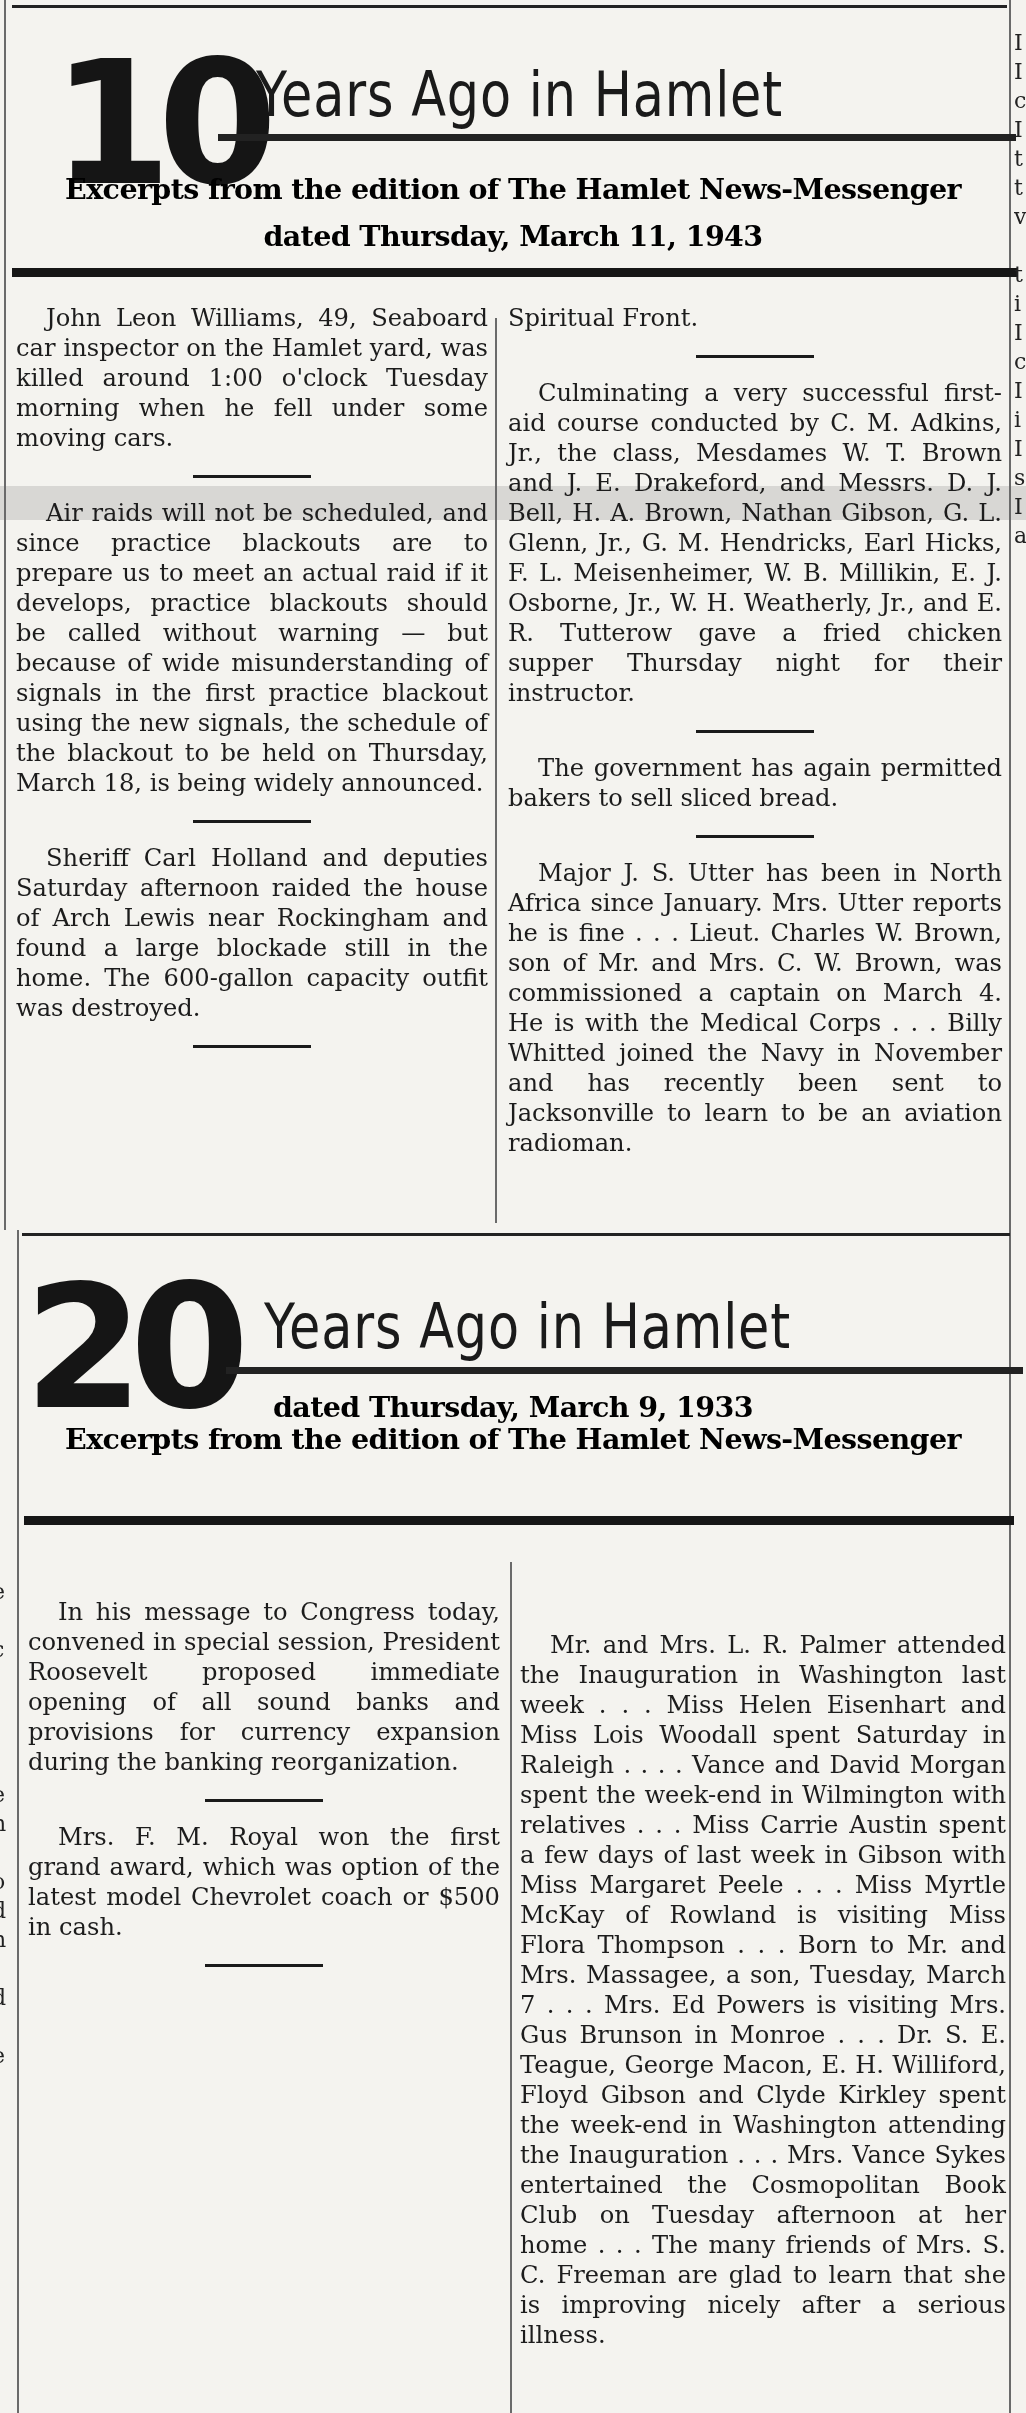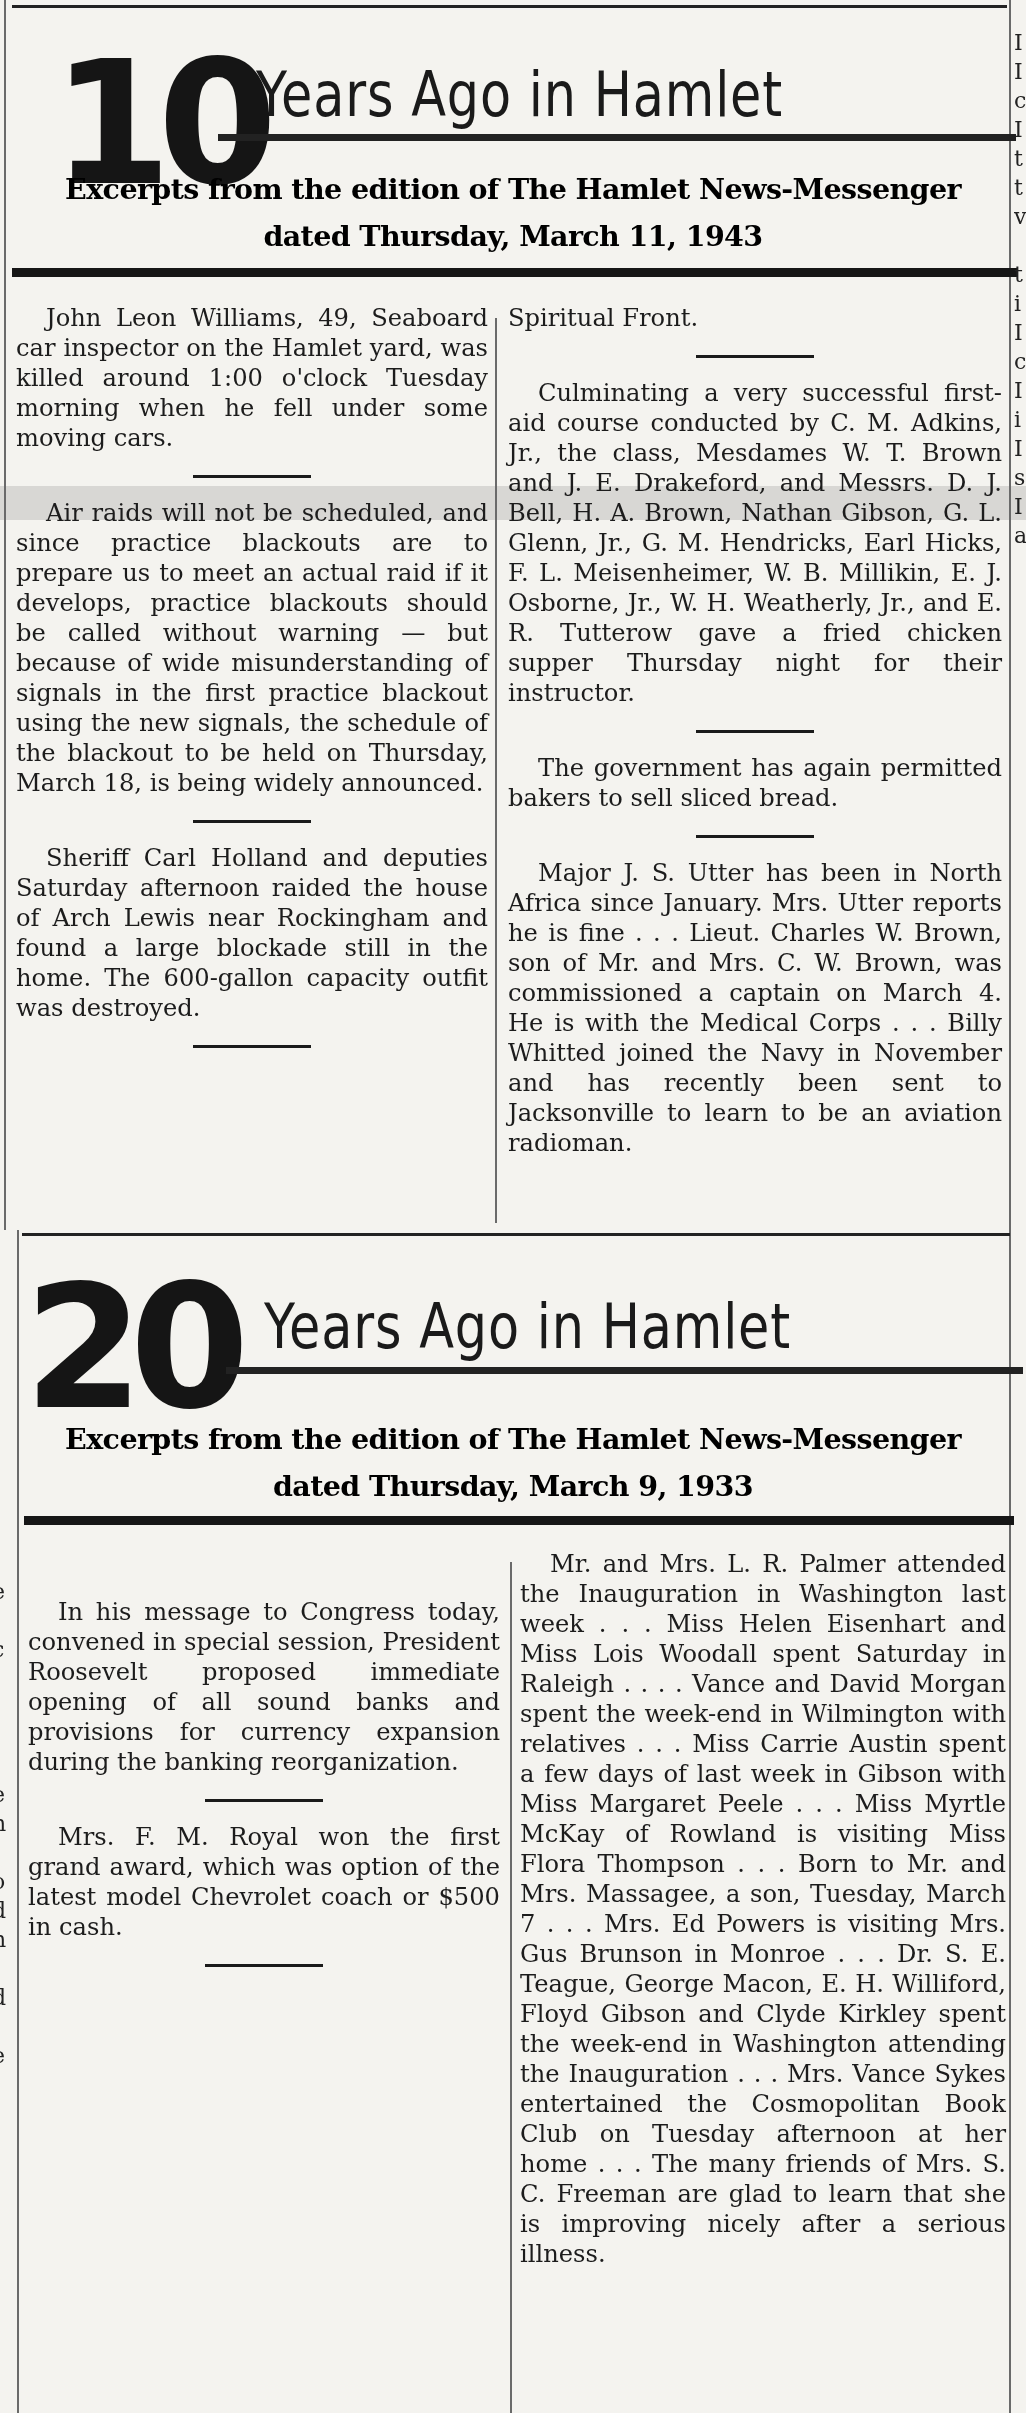--- a/index.html
+++ b/index.html
@@ -88,34 +88,34 @@
   </section>
 
   <section>
     <div class="hrule" style="left:22px;top:1233px;width:988px;height:3px;"></div>
 
     <div class="big-num" style="left:24px;top:1262px;">20</div>
     <div class="headline" style="left:264px;top:1296px;">Years Ago in Hamlet</div>
     <div class="hrule" style="left:226px;top:1367px;width:797px;height:7px;"></div>
 
     <div class="subtitle" style="top:1425px;">Excerpts from the edition of The Hamlet News-Messenger</div>
-    <div class="subtitle" style="top:1472px;">dated Thursday, March 9, 1933</div>
+    <div class="subtitle" style="top:1393px;">dated Thursday, March 9, 1933</div>
 
     <div class="hrule thick" style="left:24px;top:1516px;width:990px;"></div>
 
     <div class="column" style="left:28px;top:1597px;width:472px;">
       <p>In his message to Congress today, convened in special session, President Roosevelt proposed immediate opening of all sound banks and provisions for currency expansion during the banking reorganization.</p>
       <div class="sep"></div>
       <p>Mrs. F. M. Royal won the first grand award, which was option of the latest model Chevrolet coach or $500 in cash.</p>
       <div class="sep"></div>
     </div>
 
     <div class="vrule" style="left:510px;top:1562px;height:851px;"></div>
 
-    <div class="column" style="left:520px;top:1549px;width:486px;">
+    <div class="column" style="left:520px;top:1630px;width:486px;">
       <p>Mr. and Mrs. L. R. Palmer attended the Inauguration in Washington last week . . . Miss Helen Eisenhart and Miss Lois Woodall spent Saturday in Raleigh . . . . Vance and David Morgan spent the week-end in Wilmington with relatives . . . Miss Carrie Austin spent a few days of last week in Gibson with Miss Margaret Peele . . . Miss Myrtle McKay of Rowland is visiting Miss Flora Thompson . . . Born to Mr. and Mrs. Massagee, a son, Tuesday, March 7 . . . Mrs. Ed Powers is visiting Mrs. Gus Brunson in Monroe . . . Dr. S. E. Teague, George Macon, E. H. Williford, Floyd Gibson and Clyde Kirkley spent the week-end in Washington attending the Inauguration . . . Mrs. Vance Sykes entertained the Cosmopolitan Book Club on Tuesday afternoon at her home . . . The many friends of Mrs. S. C. Freeman are glad to learn that she is improving nicely after a serious illness.</p>
     </div>
   </section>
 
   <div class="edge-frag" style="left:1014px;top:28px;white-space:pre;">I
 I
 c
 I
 t
 t

